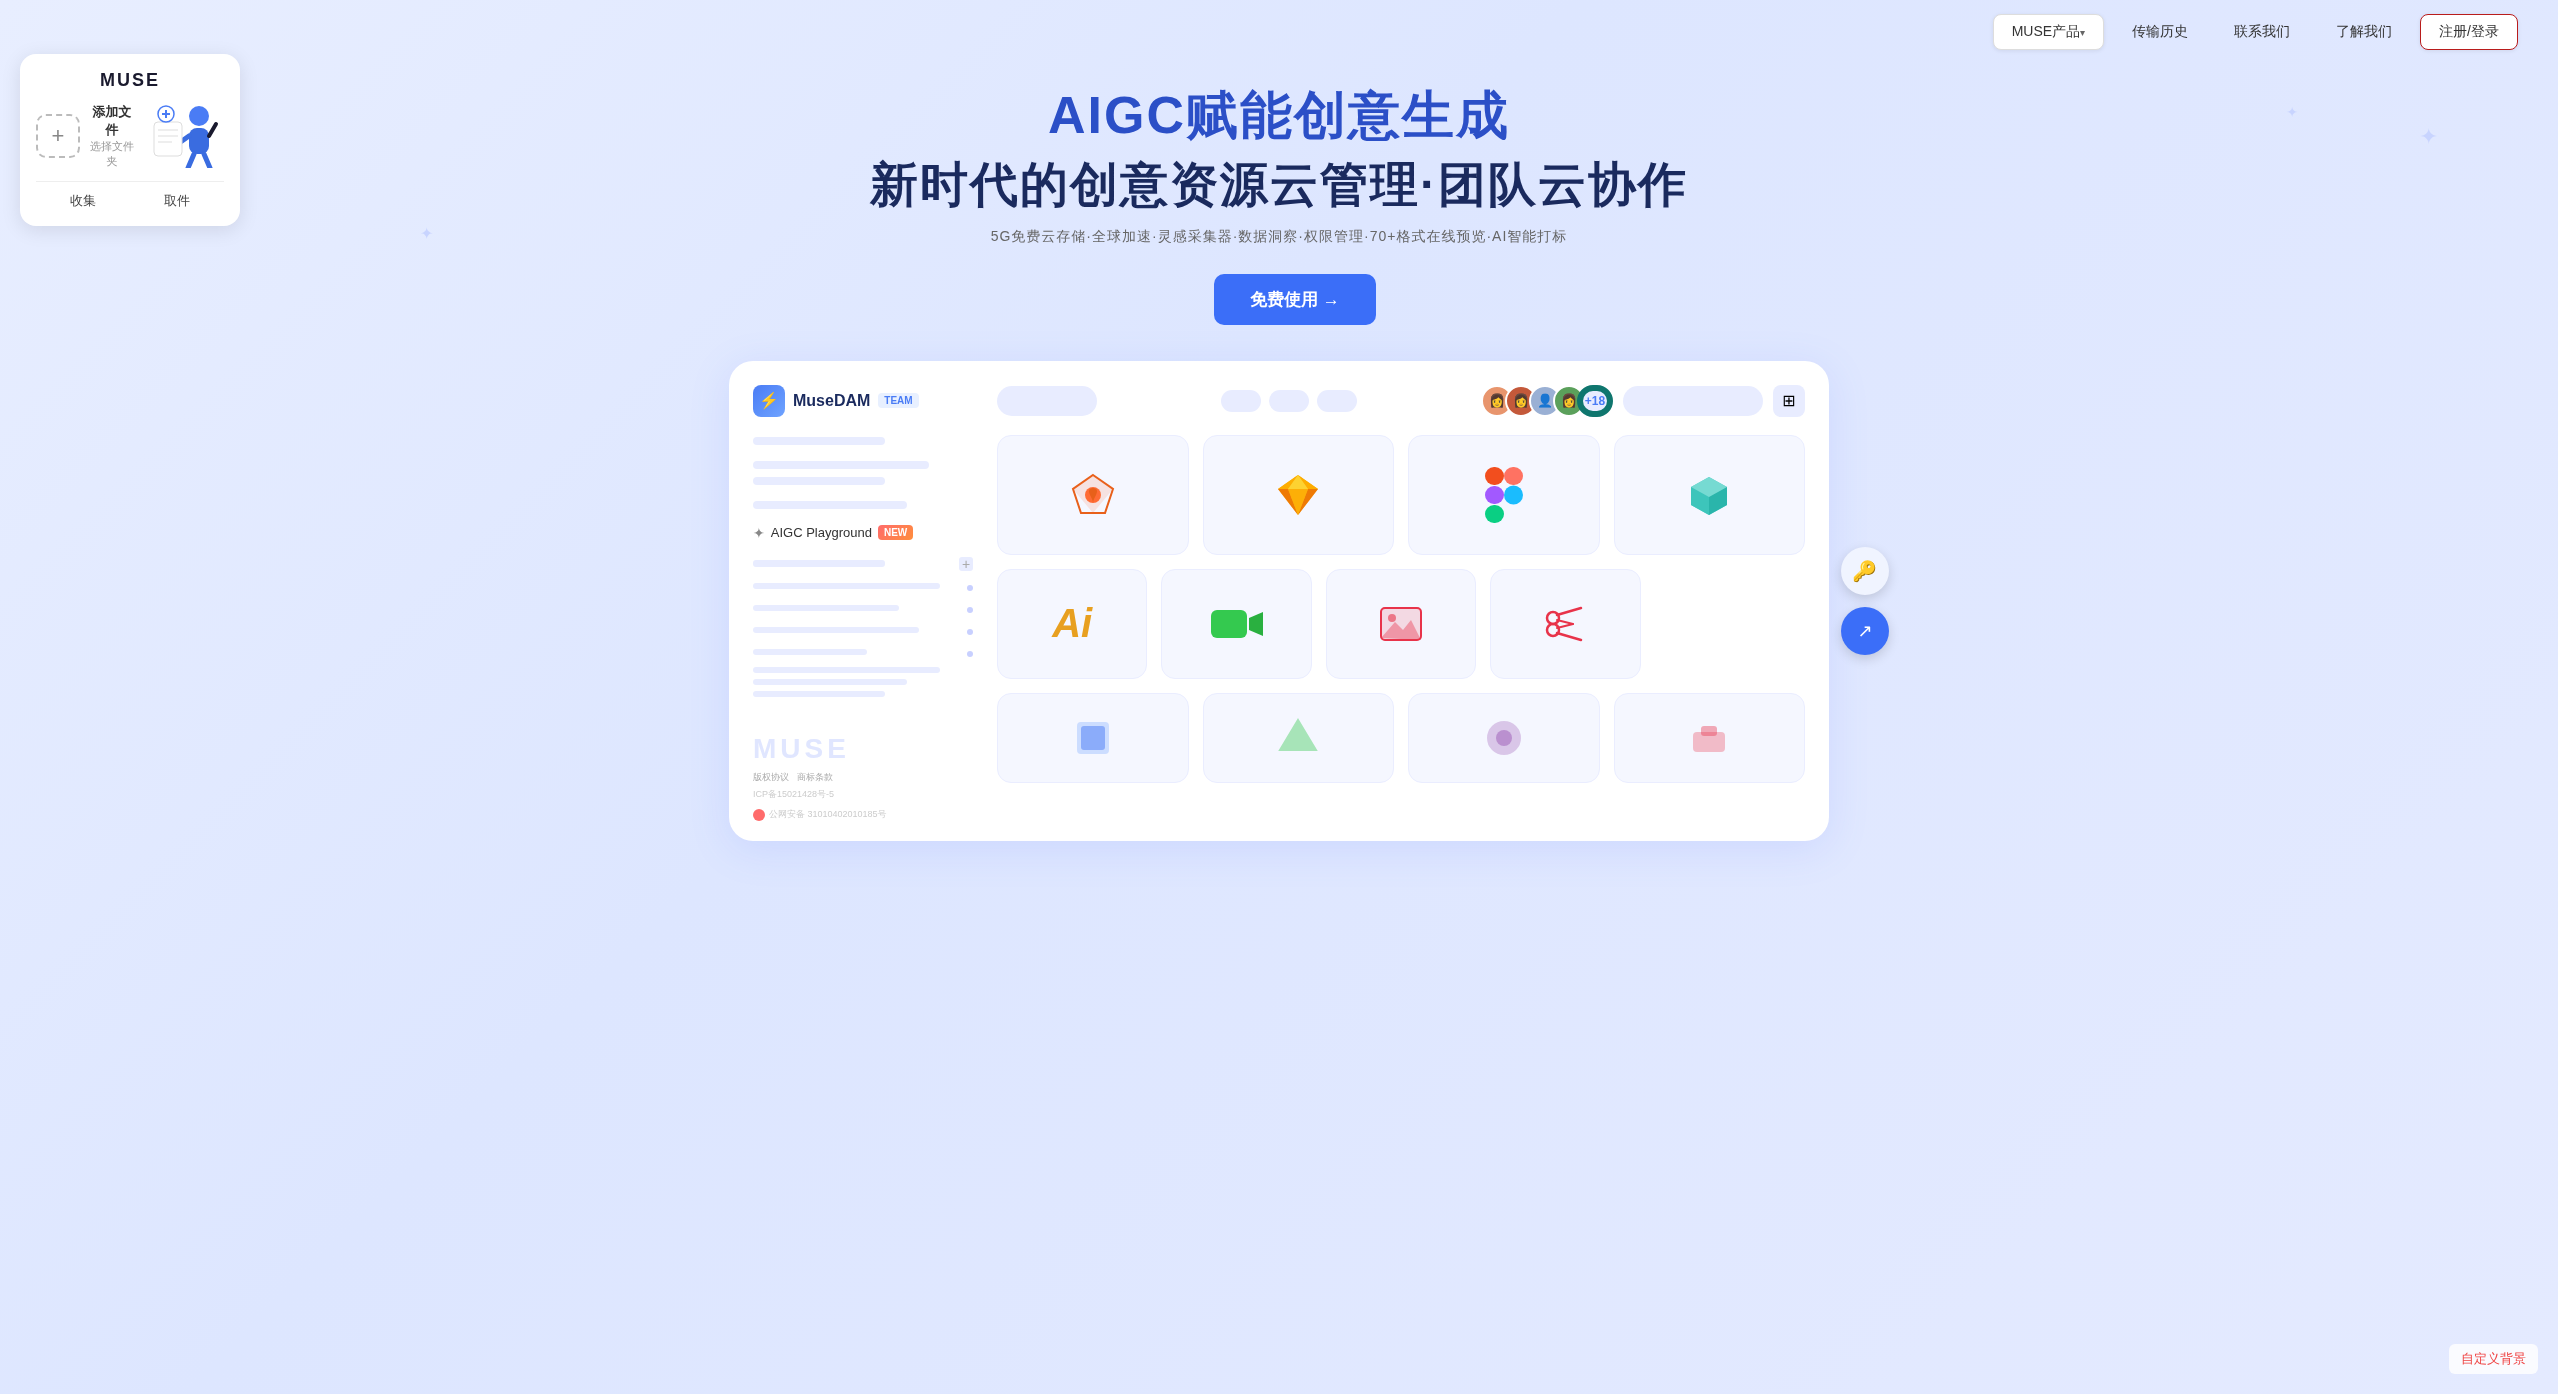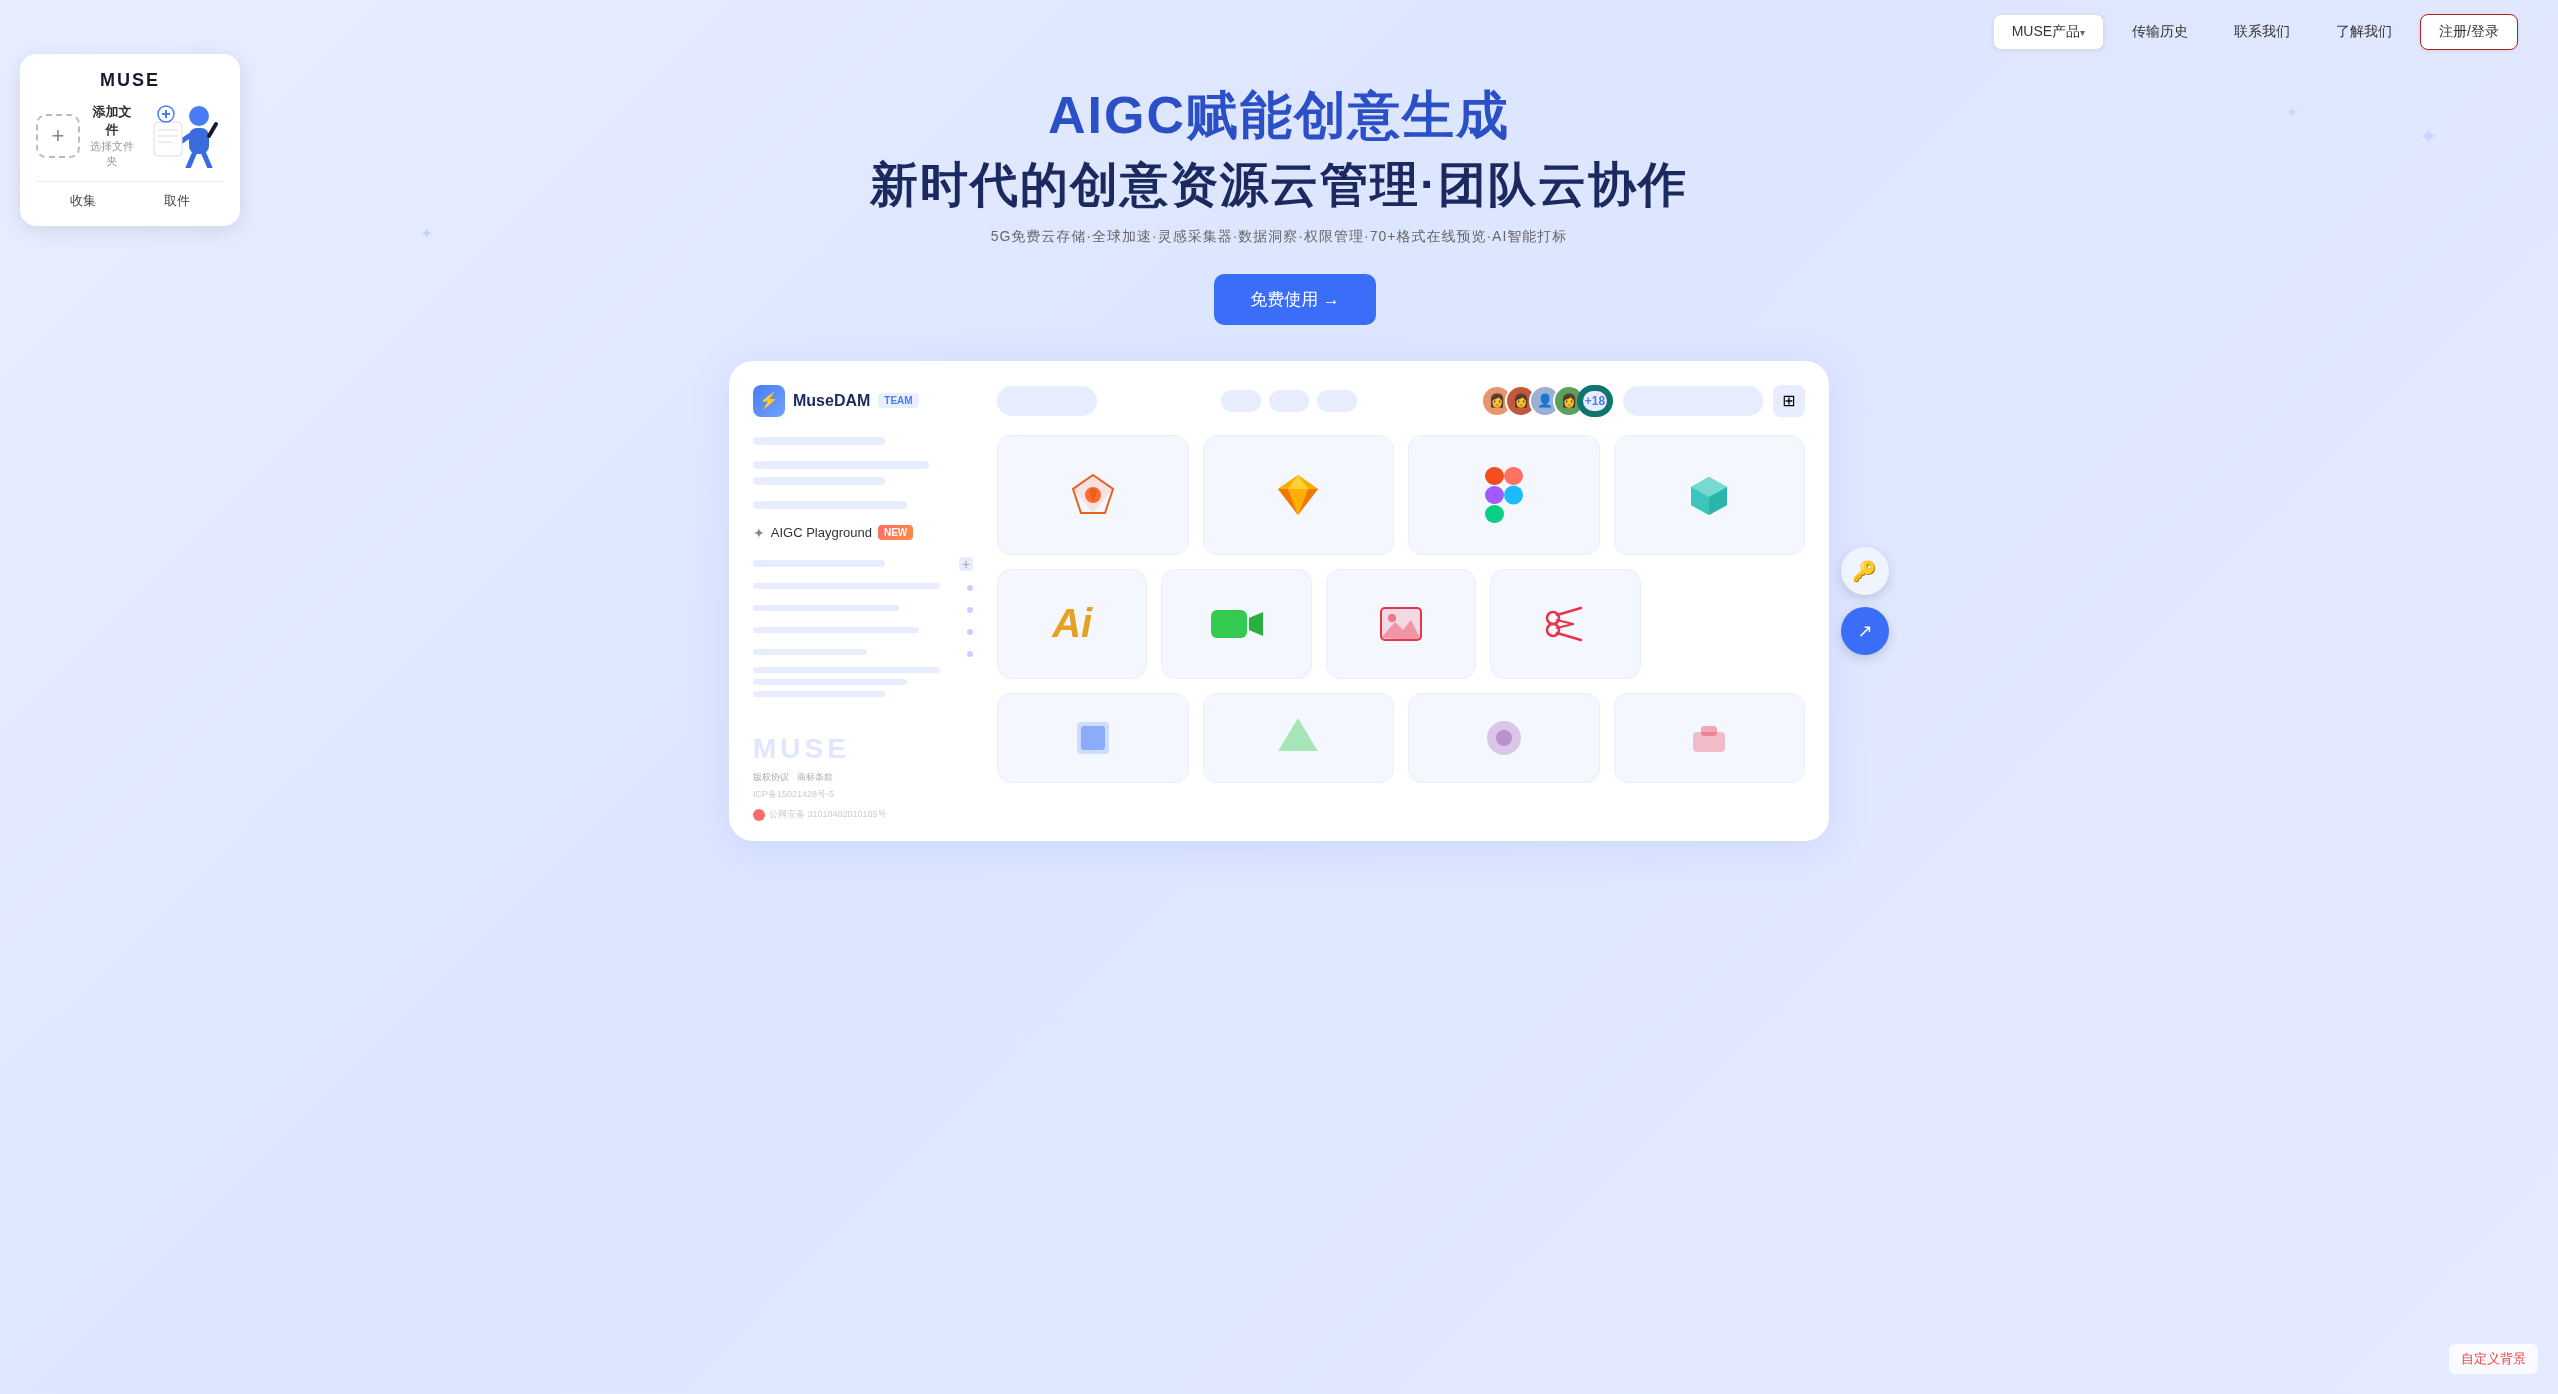--- a/index.html
+++ b/index.html
@@ -74,21 +74,21 @@
       margin-bottom: 28px;
       letter-spacing: 1px;
     }
     .hero-cta {
       background: #3b6ef8;
       color: white;
       border: none;
       border-radius: 10px;
       padding: 14px 36px;
       font-size: 17px;
-      font-weight: 400;
+      font-weight: 700;
       cursor: pointer;
       display: flex;
       align-items: center;
       gap: 8px;
       margin-bottom: 36px;
       margin-left: 32px;
     }
 
     
     .sidebar-card {

